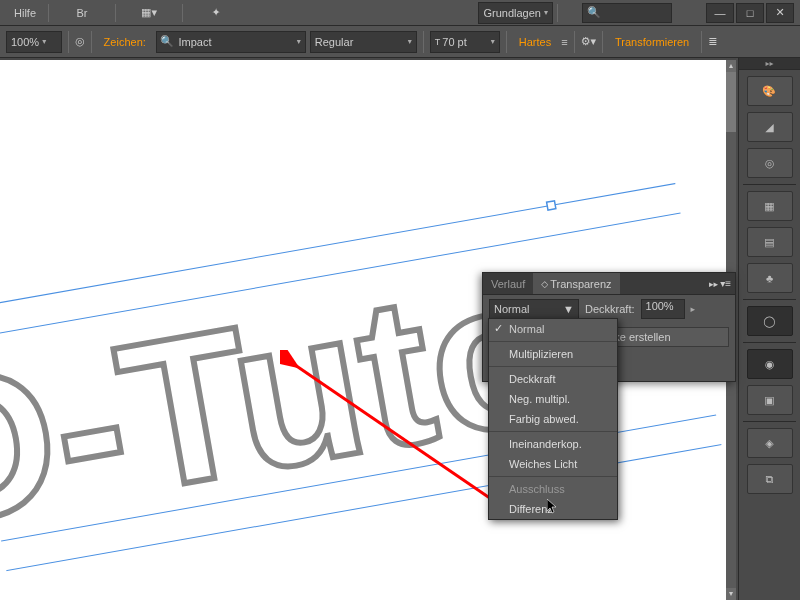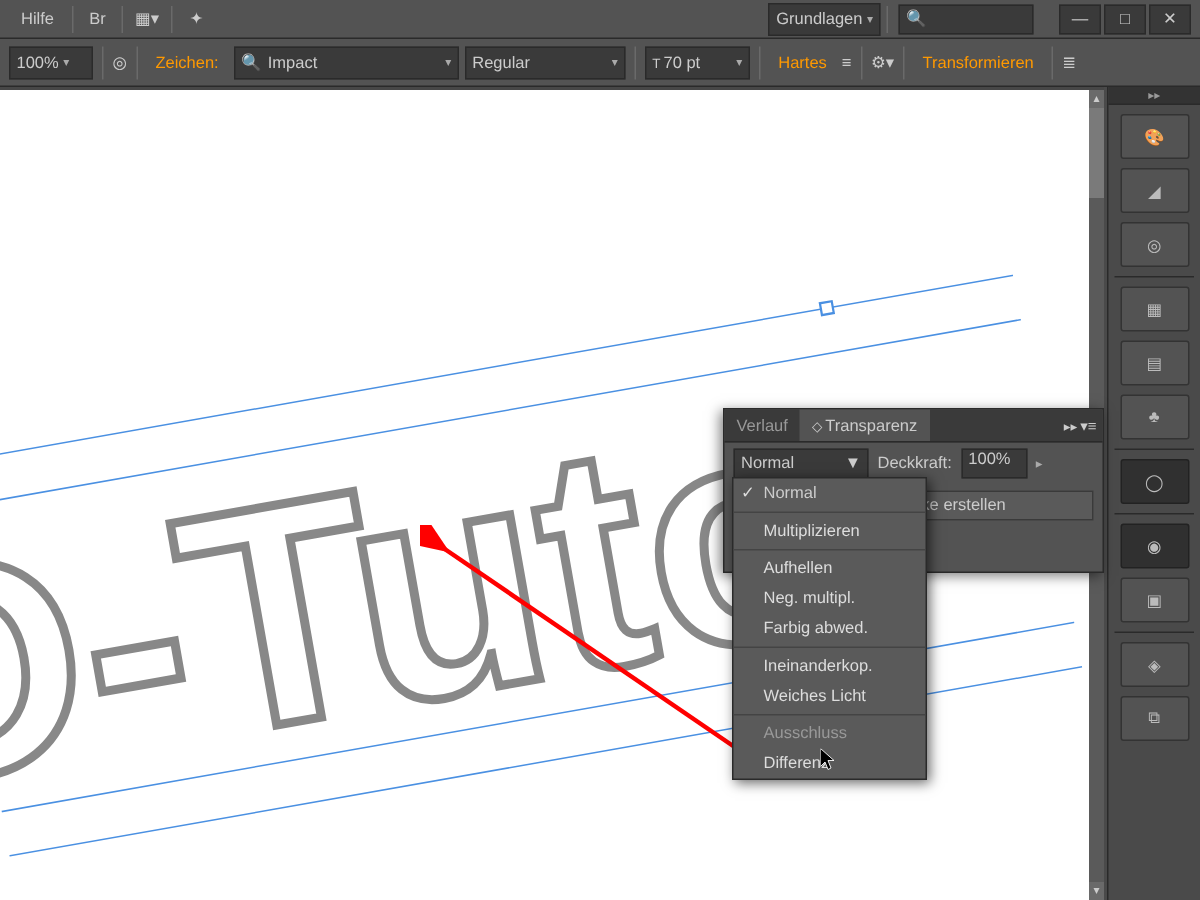--- a/index.html
+++ b/index.html
@@ -1,21 +1,21 @@
 <!DOCTYPE html>
 <html><head>
 <meta charset="utf-8">
 <style>
 *{margin:0;padding:0;box-sizing:border-box;font-family:Tahoma,Arial,sans-serif;font-size:11px;color:#ccc;user-select:none}
 body{background:#4a4a4a;width:800px;height:600px;overflow:hidden;position:relative}
 .menubar{height:26px;background:#535353;display:flex;align-items:center;padding:0 6px;border-bottom:1px solid #2a2a2a}
 .menubar .menu-item{padding:4px 8px;cursor:default}
 .menubar .spacer{flex:1}
 .menubar .sep{width:1px;height:18px;background:#6a6a6a;margin:0 4px}
-.menubar .icon{width:18px;height:18px;display:flex;align-items:center;justify-content:center;margin:0 3px}
+.menubar .icon{width:18px;height:18px;display:flex;align-items:center;justify-content:center;margin:0 20px}
 .winbtns{display:flex;gap:0}
 .winbtn{width:28px;height:20px;background:#3a3a3a;border:1px solid #2a2a2a;margin-left:2px;display:flex;align-items:center;justify-content:center;color:#ccc}
 .toolbar{height:32px;background:#535353;display:flex;align-items:center;padding:0 6px;border-bottom:1px solid #2a2a2a;gap:4px}
 .toolbar .label{color:#f90;padding:0 6px}
 .toolbar .sep{width:1px;height:22px;background:#6a6a6a;margin:0 2px}
 .dropdown{display:flex;align-items:center;background:#3a3a3a;border:1px solid #2a2a2a;height:22px;padding:0 4px}
 .dropdown .dd-arrow{margin-left:3px;font-size:8px;color:#aaa}
 .workspace{position:absolute;top:58px;left:0;right:64px;bottom:0;background:#474747}
 .canvas{position:absolute;top:2px;left:0;right:10px;bottom:0;background:#fff;overflow:hidden}
 .artwork{position:absolute;top:0;left:0;width:100%;height:100%;transform:rotate(-10deg) translate(-30px,60px);transform-origin:center}
@@ -187,21 +187,21 @@
           <span>Umkehren</span>
         </div>
     </div>
   </div>
 
   <div class="blend-menu" style="top:45px">
     <div class="blend-item"><span class="blend-check">✓</span><span>Normal</span></div>
     <div class="blend-sep"></div>
     <div class="blend-item">Multiplizieren</div>
     <div class="blend-sep"></div>
-    <div class="blend-item">Aufhellen</div>
+    <div class="blend-item">Deckkraft</div>
     <div class="blend-item">Neg. multipl.</div>
     <div class="blend-item">Farbig abwed.</div>
     <div class="blend-sep"></div>
     <div class="blend-item">Ineinanderkop.</div>
     <div class="blend-item">Weiches Licht</div>
     <div class="blend-sep"></div>
     <div class="blend-item grayed">Ausschluss</div>
     <div class="blend-item">Differenz</div>
   </div>
 </div>

